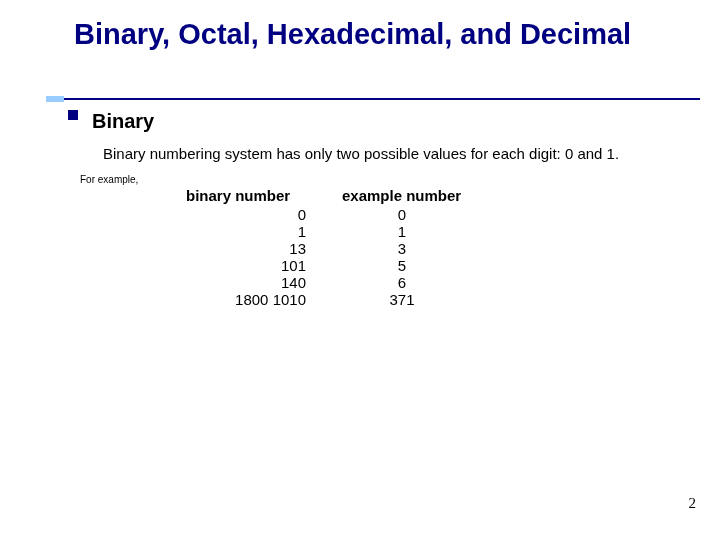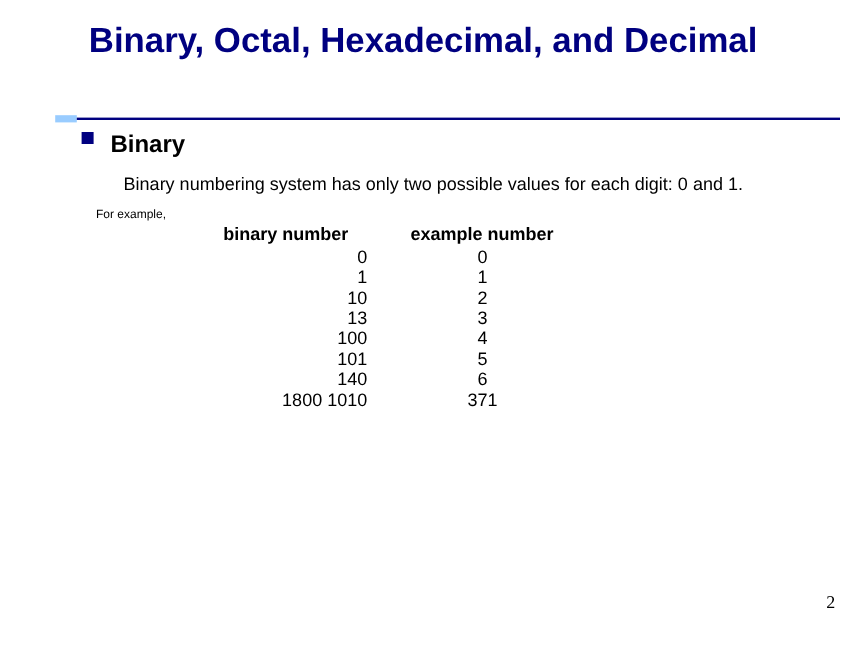--- a/index.html
+++ b/index.html
@@ -150,30 +150,22 @@
         <tbody>
           <tr>
             <td class="bincell">0</td>
             <td class="deccell">0</td>
           </tr>
           <tr>
             <td class="bincell">1</td>
             <td class="deccell">1</td>
           </tr>
           <tr>
-            <td class="bincell">10</td>
-            <td class="deccell">2</td>
-          </tr>
-          <tr>
             <td class="bincell">13</td>
             <td class="deccell">3</td>
-          </tr>
-          <tr>
-            <td class="bincell">100</td>
-            <td class="deccell">4</td>
           </tr>
           <tr>
             <td class="bincell">101</td>
             <td class="deccell">5</td>
           </tr>
           <tr>
             <td class="bincell">140</td>
             <td class="deccell">6</td>
           </tr>
           <tr>

